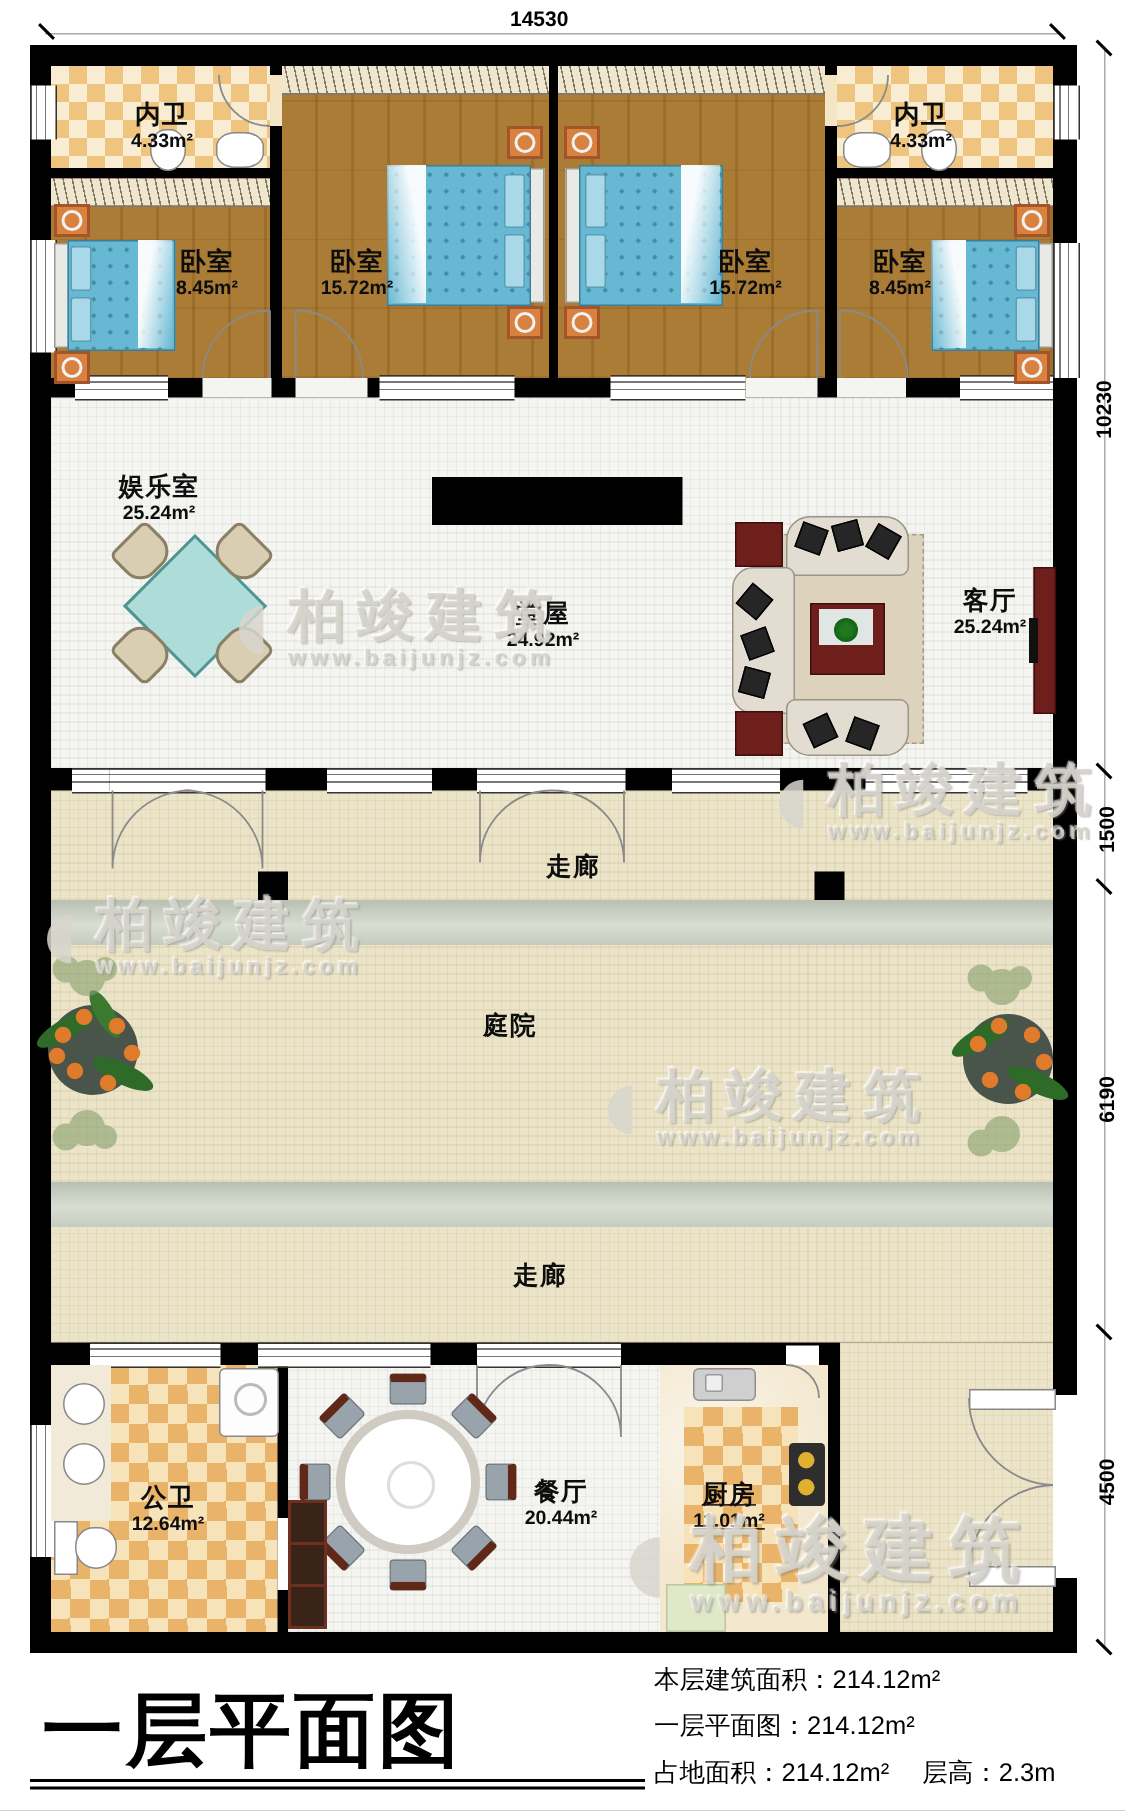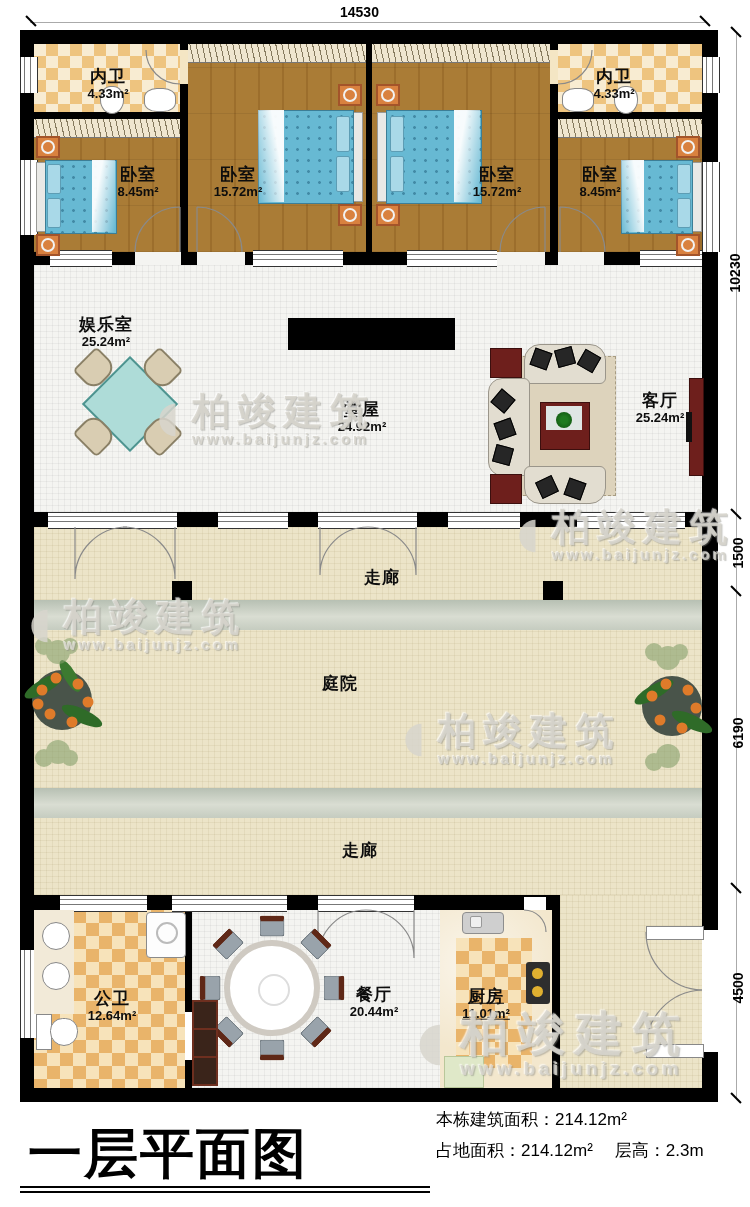--- a/index.html
+++ b/index.html
@@ -409,16 +409,17 @@
     <div>
         <div class="wm-cn">柏竣建筑</div>
          <div class="wm-url">www.baijunjz.com</div>
       </div>
   </div>
 
   <div class="tb-title" style="left:28px;top:1118px;font-size:54px;">一层平面图</div>
   <div class="tb-underline" style="left:20px;top:1186px;width:410px;"></div>
   <div class="tb-underline" style="left:20px;top:1191px;width:410px;"></div>
   <div class="tb-stats" style="left:436px;top:1104px;">
-    <div><span>本栋建筑面积：</span><span>214.12m²</span></div>
+    <div><span>本层建筑面积：</span><span>214.12m²</span></div>
+    <div><span>一层平面图：</span><span>214.12m²</span></div>
     <div><span>占地面积：</span><span>214.12m²</span><span style="display:inline-block;width:22px;"></span><span>层高：</span><span>2.3m</span></div>
   </div>
 </div>
 
 </body></html>

